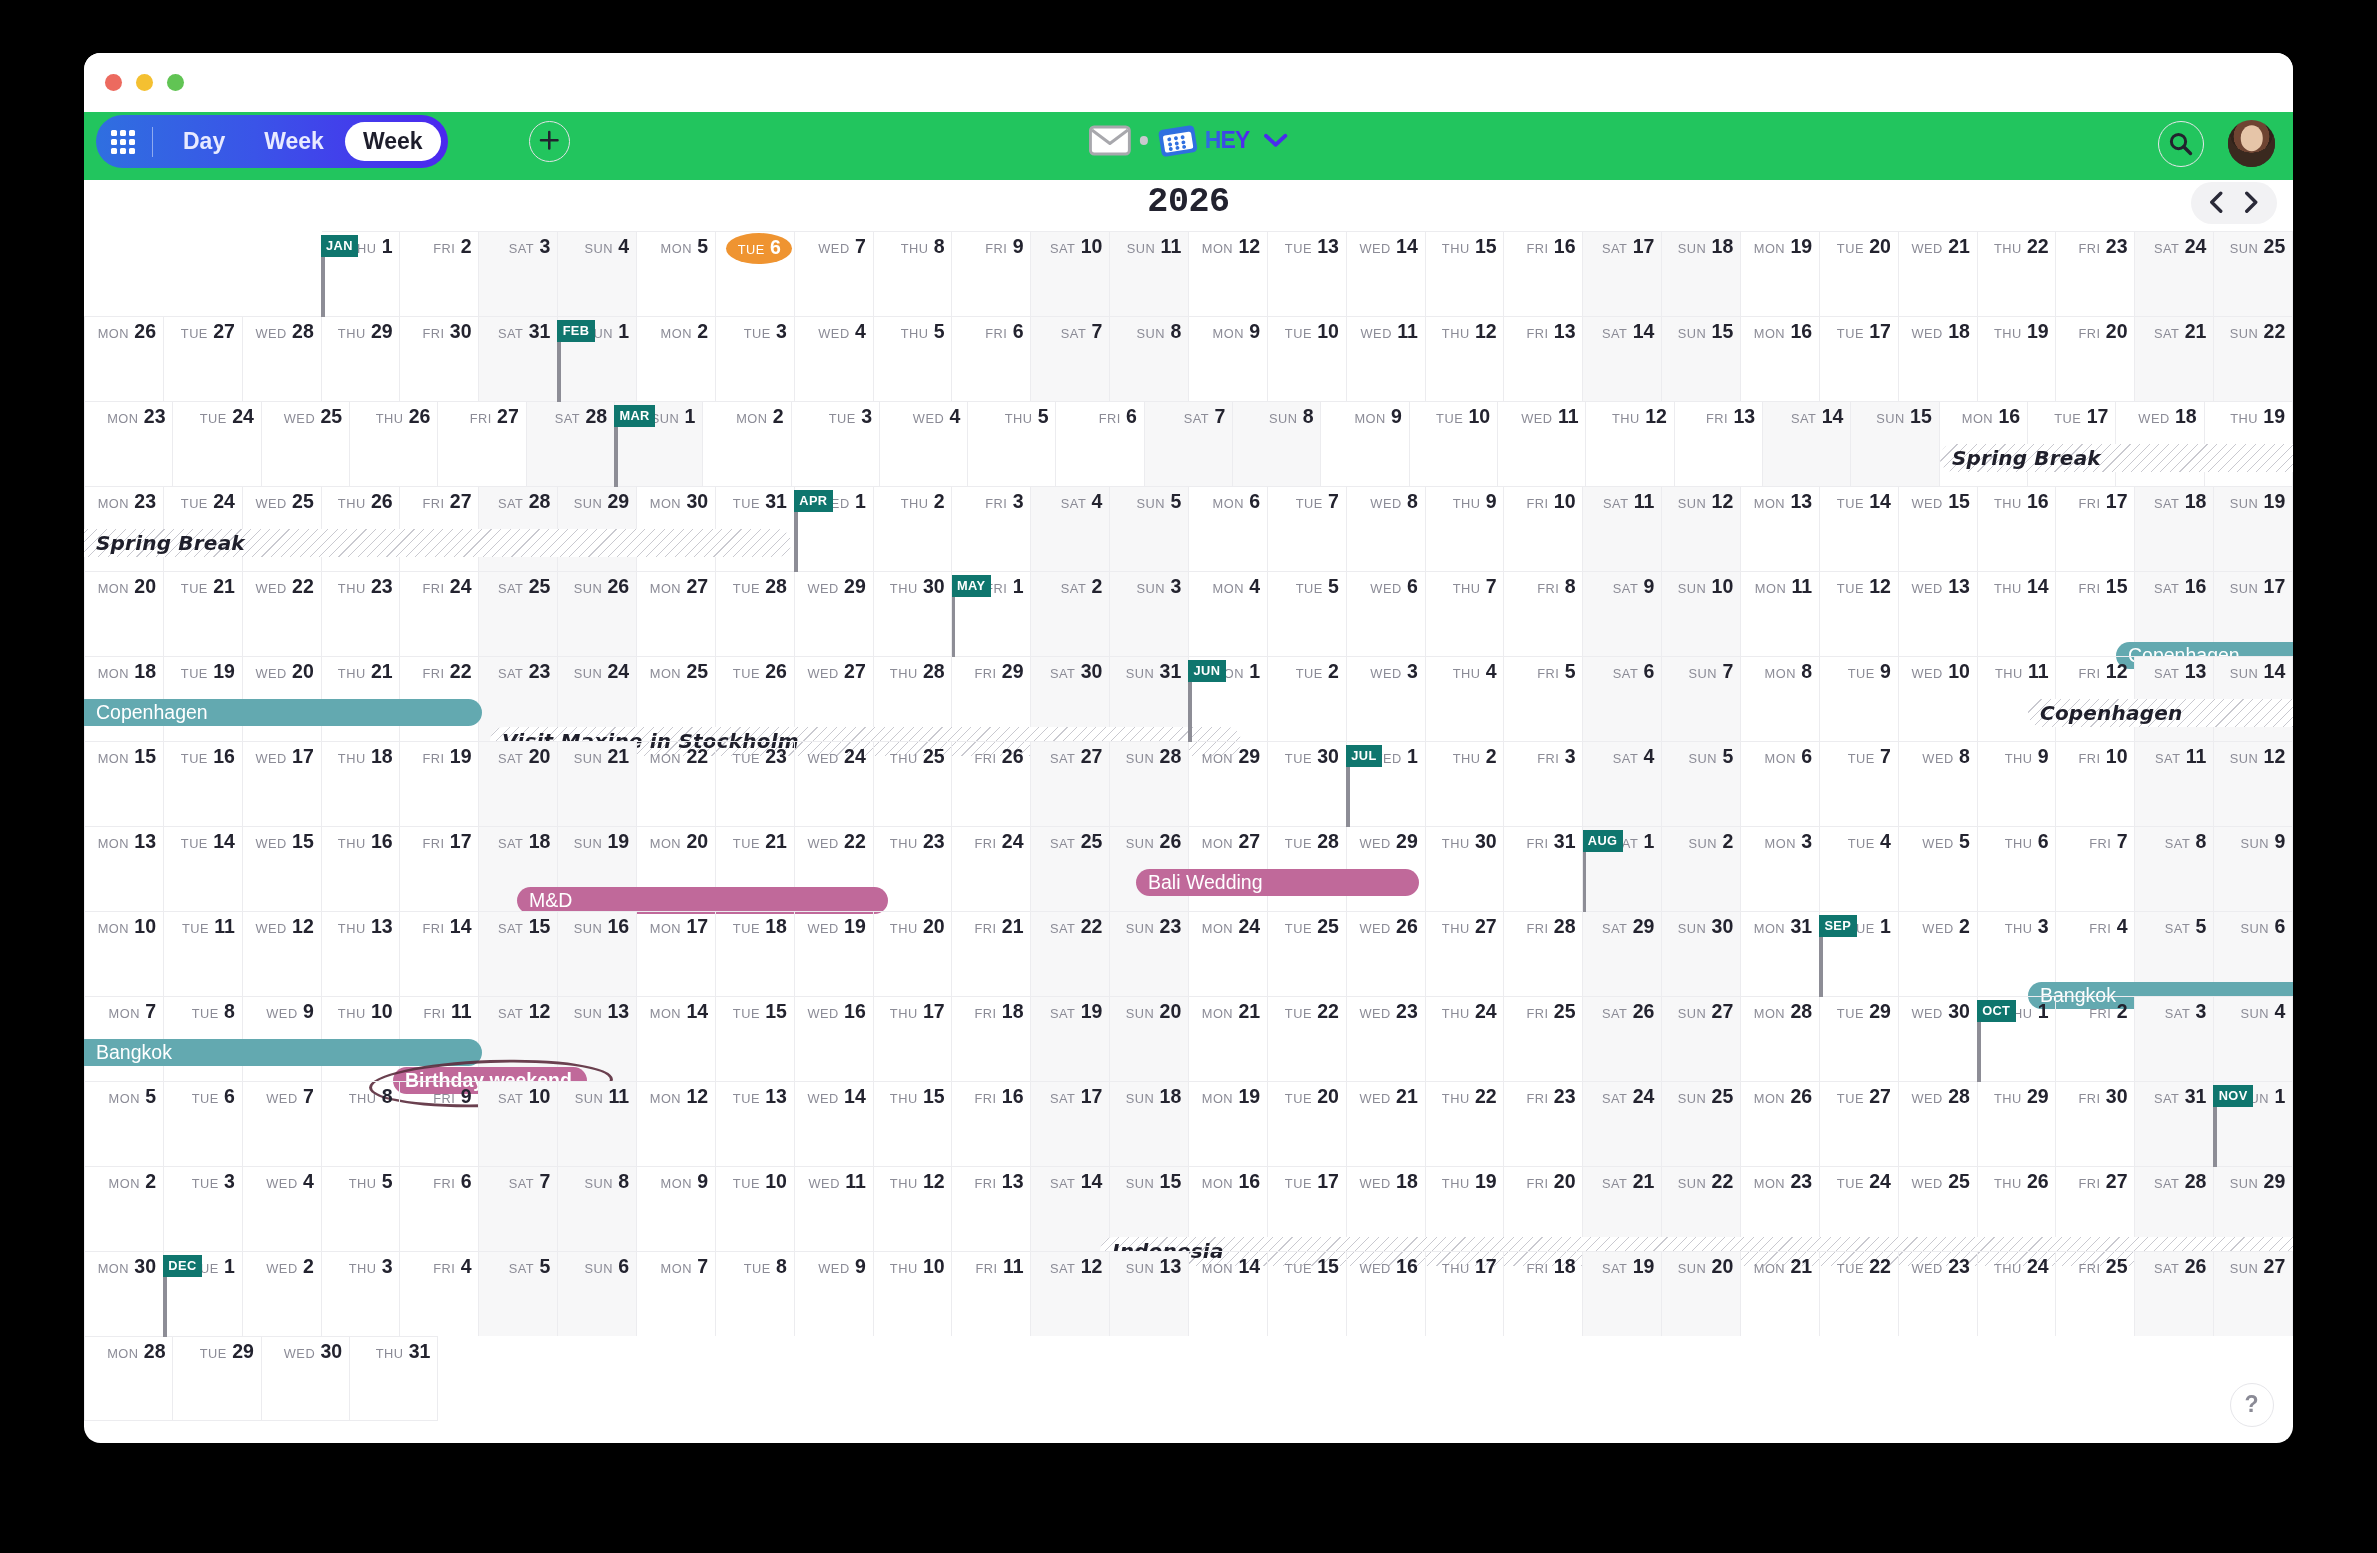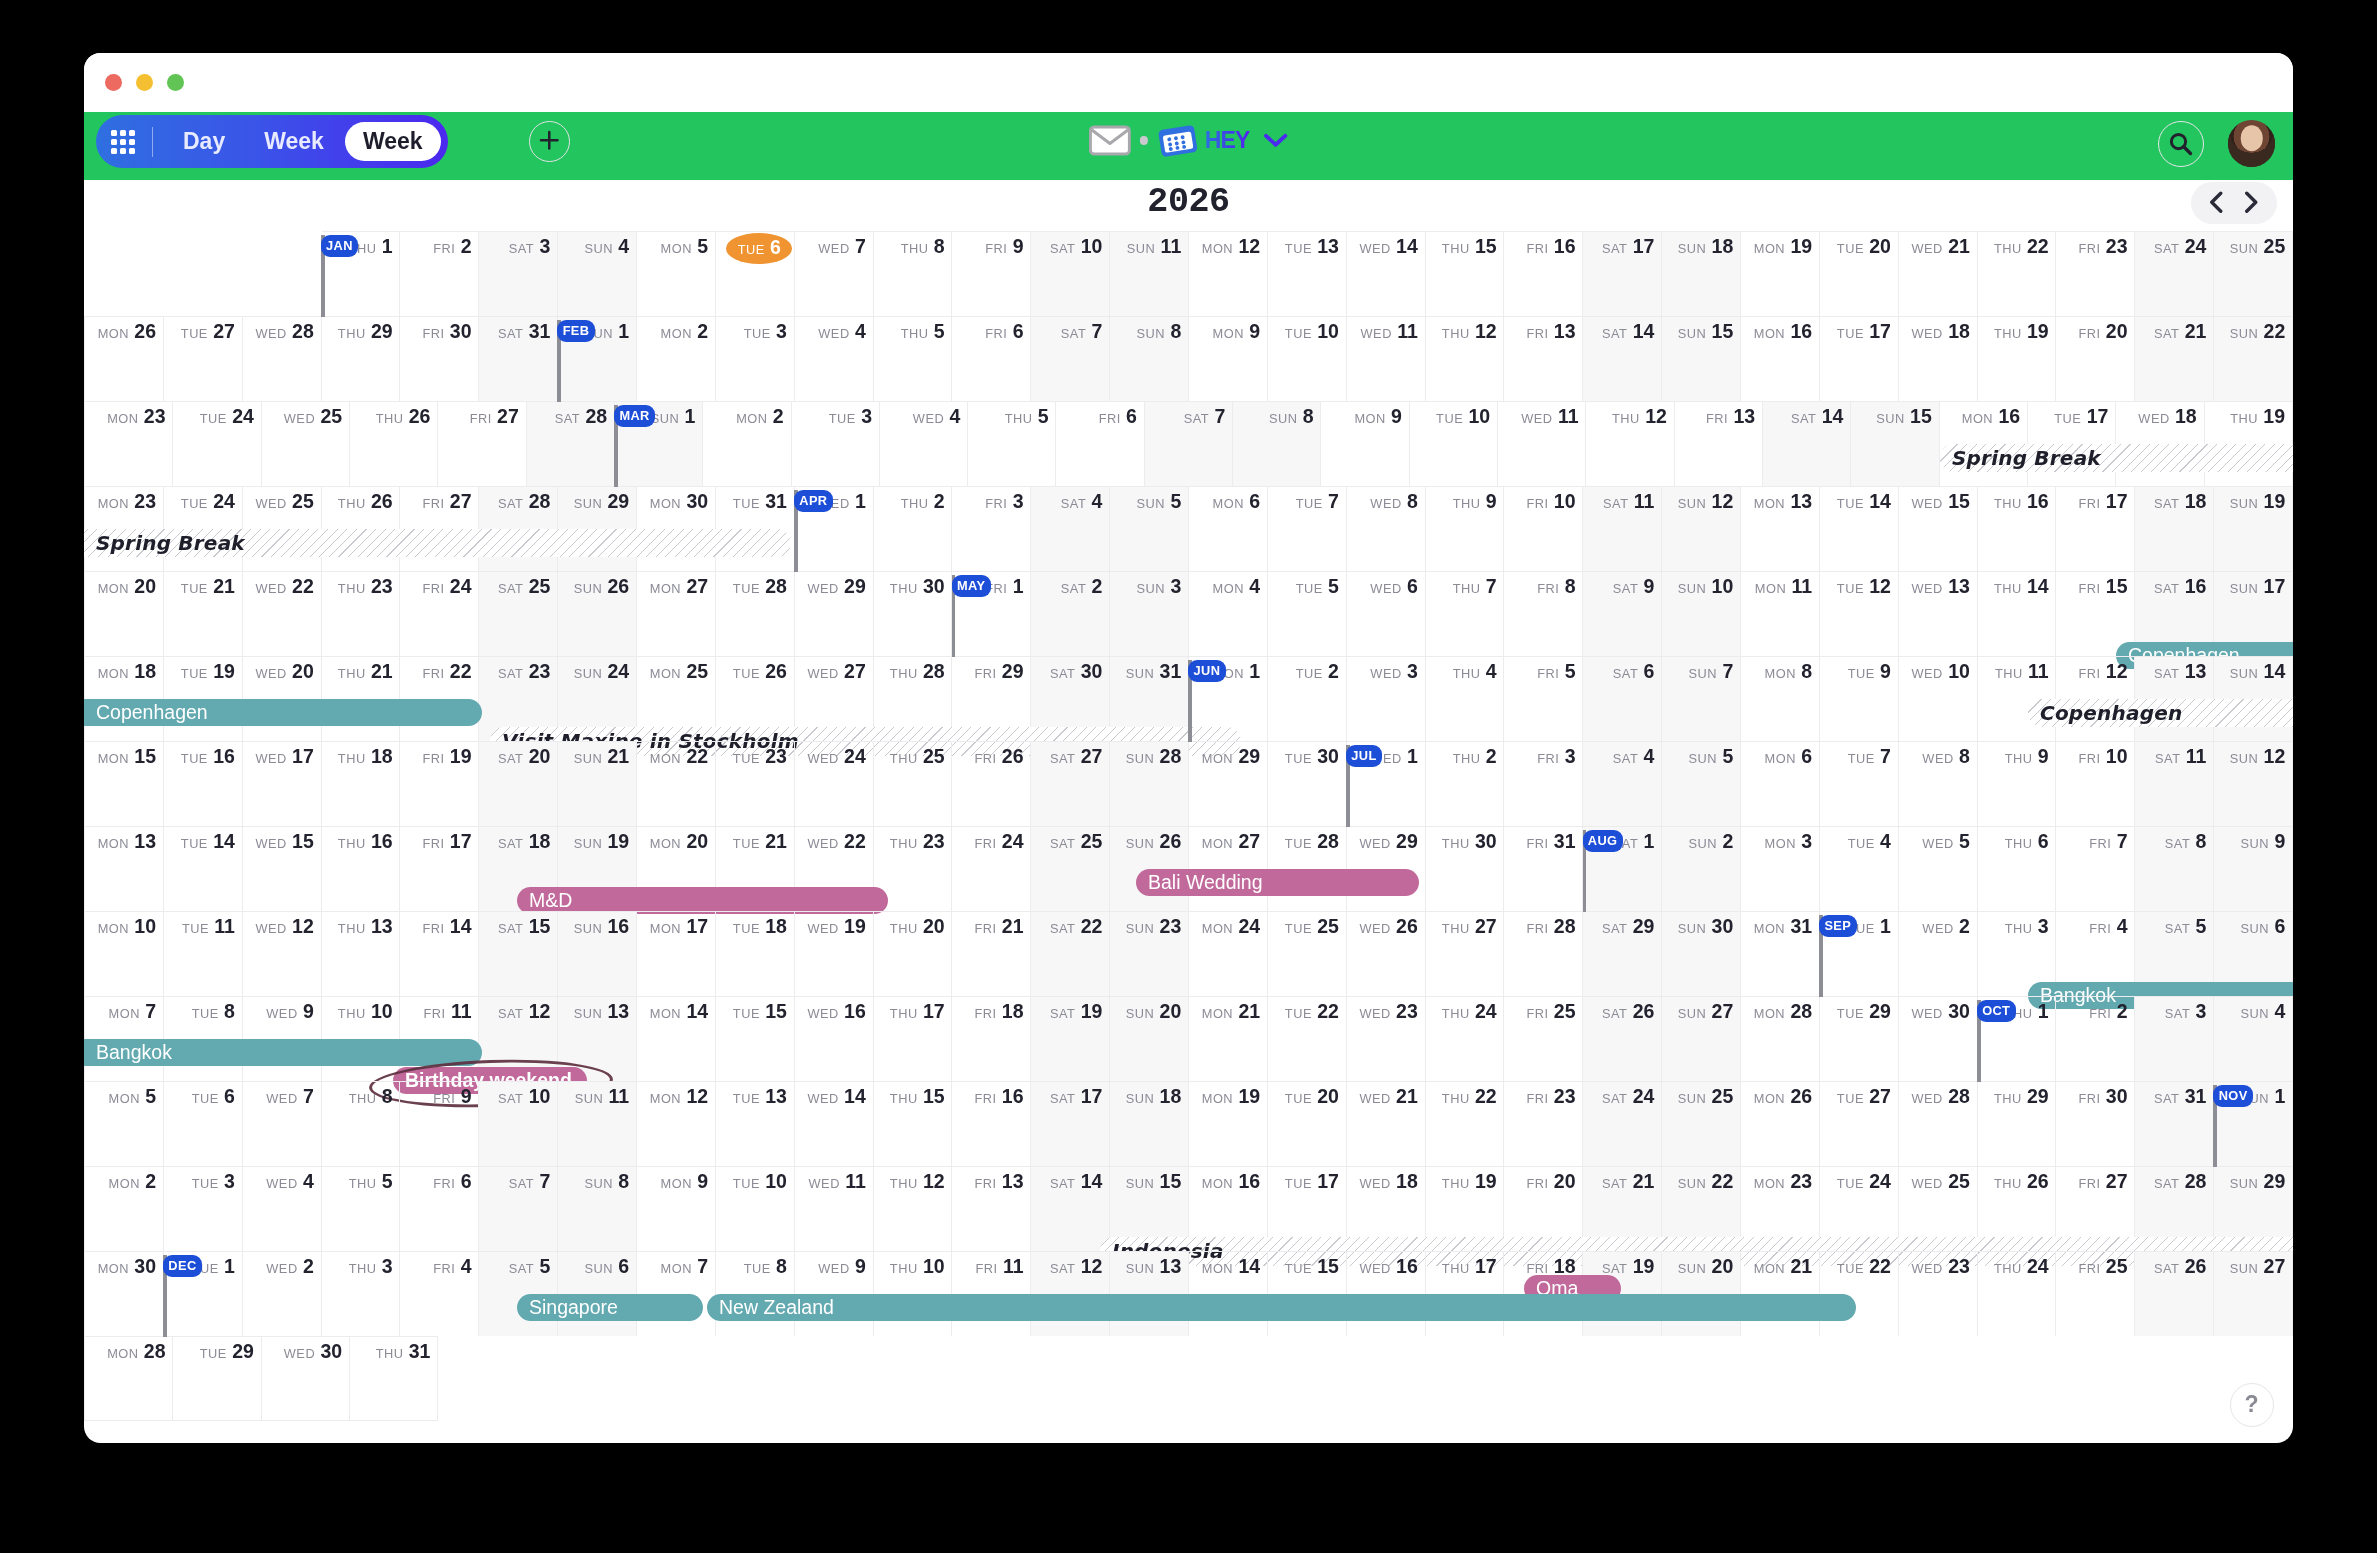--- a/index.html
+++ b/index.html
@@ -85,22 +85,22 @@
   }
   .cell.weekend{background:#f7f7f8;}
   .cell:first-child{border-left:0.8px solid #ececef;}
   .row.last .cell{border-bottom:0.8px solid #ececef;}
   .daylabel{
     position:absolute;right:6.8px;top:5.3px;display:flex;align-items:baseline;gap:5.3px;white-space:nowrap;
   }
   .dow{font-size:12.8px;color:#8b8b96;font-weight:500;letter-spacing:0.5px;}
   .dnum{font-size:19.5px;font-weight:700;color:#23232f;line-height:1;}
   .monthbadge{
-    position:absolute;left:-0.8px;top:3px;background:#1d4ed8;color:#fff;font-size:12.8px;font-weight:700;
-    letter-spacing:0.4px;padding:3px 5.3px 3.8px;border-radius:9px;z-index:6;
+    position:absolute;left:-0.8px;top:3px;background:#0f766e;color:#fff;font-size:12.8px;font-weight:700;
+    letter-spacing:0.4px;padding:3px 5.3px 3.8px;border-radius:0;z-index:6;
   }
   .monthline{position:absolute;left:-0.8px;top:3px;width:3.8px;background:#8d8d96;z-index:5;}
   .today{
     position:absolute;right:1.5px;top:0.8px;background:#ef9431;border-radius:50%;
     padding:5.3px 11.3px 6px;display:flex;align-items:baseline;gap:5.3px;
   }
   .today .dow{color:#fff;}
   .today .dnum{color:#fff;}
 
   
@@ -2503,31 +2503,20 @@
               <span class="dnum">26</span>
             </div>
           </div>
           <div class="cell weekend">
             <div class="daylabel">
               <span class="dow">SUN</span>
               <span class="dnum">27</span>
             </div>
           </div>
         </div>
-        <div class="events">
-          <div class="ev pink" style="left: 1440px; width: 97px; top: -6px;">
-            <span>Oma</span>
-          </div>
-          <div class="ev teal" style="left: 433px; width: 186px; top: 12.8px;">
-            <span>Singapore</span>
-          </div>
-          <div class="ev teal" style="left: 623px; width: 1149px; top: 12.8px;">
-            <span>New Zealand</span>
-          </div>
-        </div>
       </div>
       <div class="row last">
         <div class="cells">
           <div class="cell">
             <div class="daylabel">
               <span class="dow">MON</span>
               <span class="dnum">28</span>
             </div>
           </div>
           <div class="cell">

